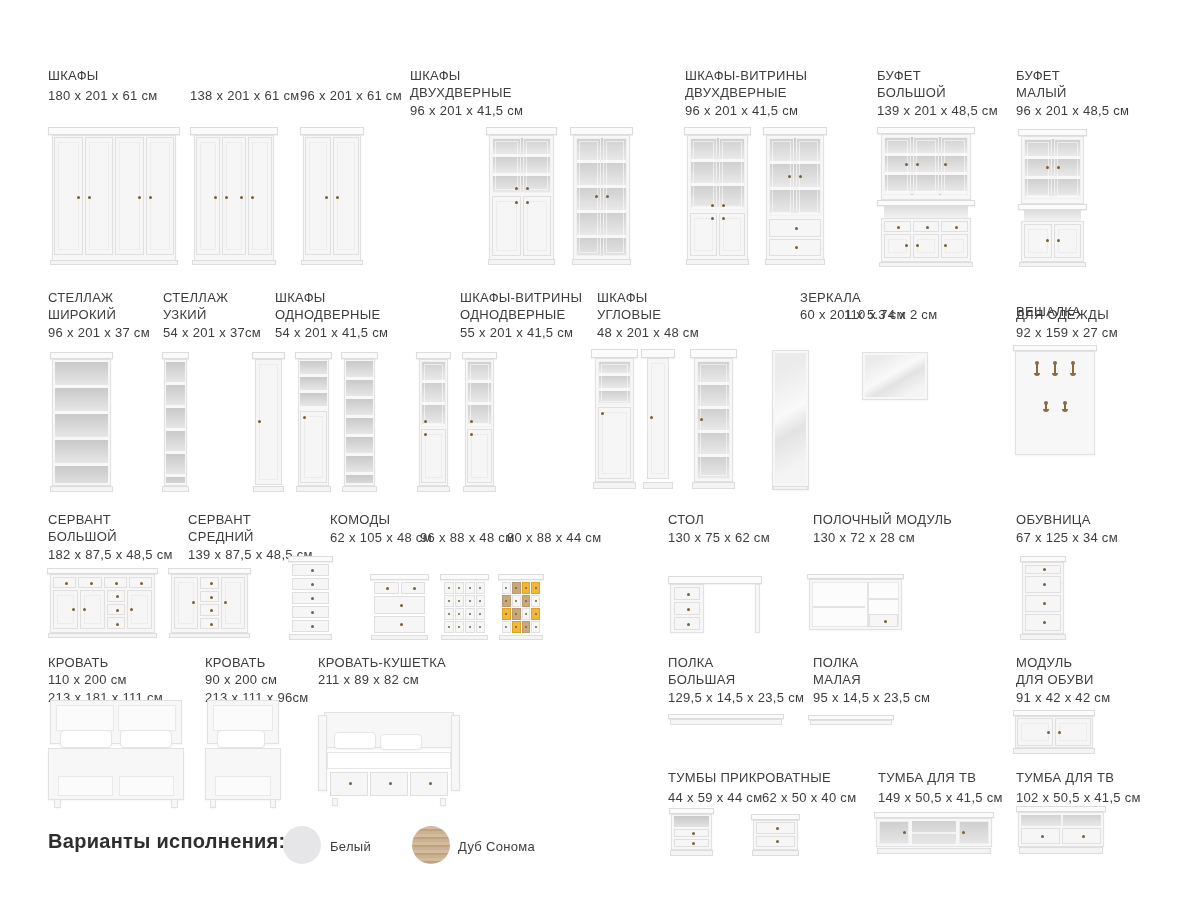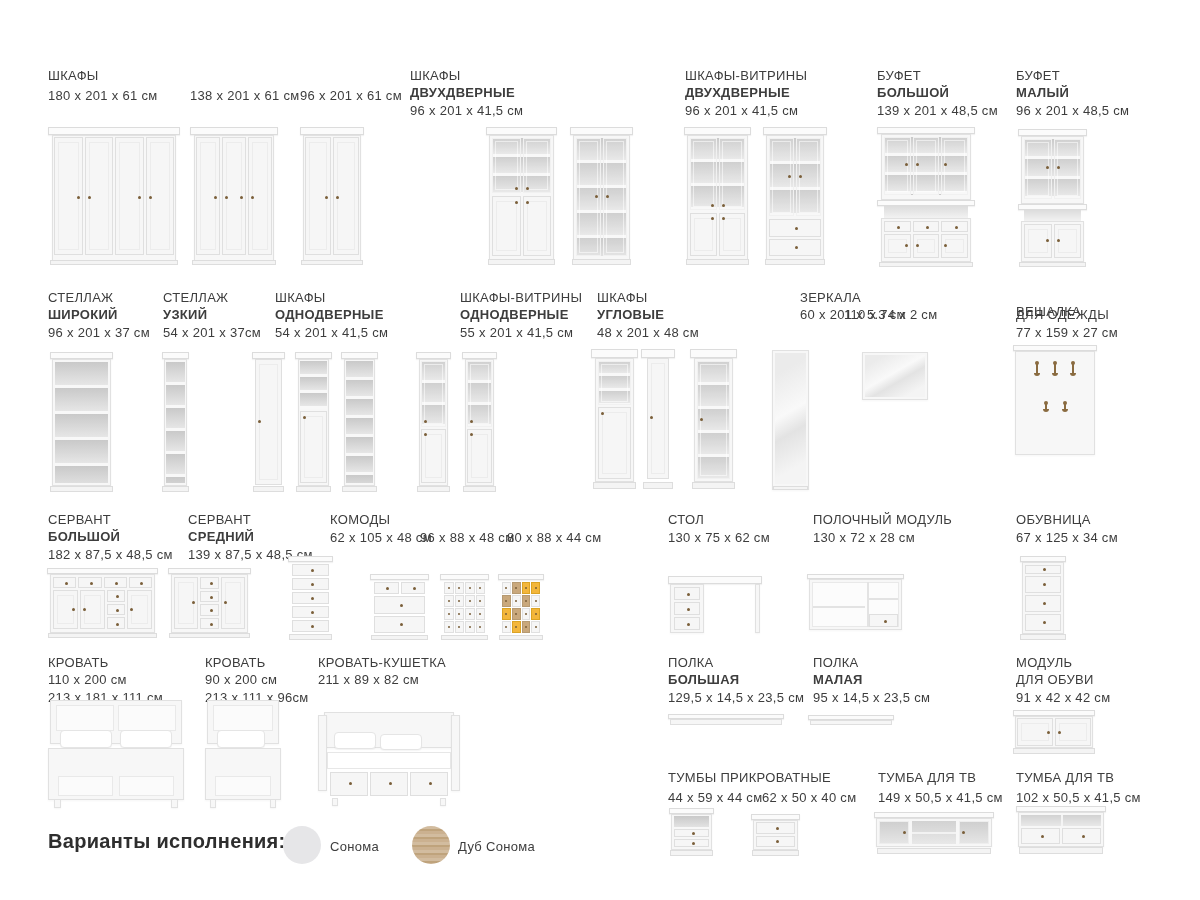--- a/index.html
+++ b/index.html
@@ -1,20 +1,20 @@
 <!DOCTYPE html>
 <html><head>
 <meta charset="utf-8">
 <style>
   html,body{margin:0;padding:0;background:#fff}
   body{width:1200px;height:900px;position:relative;font-family:"Liberation Sans",sans-serif;color:#3a3a3a}
   #canvas{position:absolute;left:0;top:0;width:1200px;height:900px;overflow:hidden;background:#fff}
   .h1{position:absolute;font-size:20px;font-weight:bold;letter-spacing:.3px;color:#2e2e2e;white-space:nowrap}
   .t{position:absolute;font-size:13px;letter-spacing:.3px;white-space:nowrap;color:#3d3d3d}
-  .tb{font-weight:bold}
+  .tb{font-weight:normal}
   
   .f{position:absolute}
   .f *{box-sizing:border-box}
   .a{position:absolute}
   .row{position:absolute;display:flex;gap:2px}
   .col{position:absolute;display:flex;flex-direction:column;gap:2px}
   .row>*,.col>*{flex:1;position:relative;min-width:0;min-height:0}
   .bd{background:#f7f7f7;border:1px solid #e1e1e1;box-shadow:0 1px 2px rgba(0,0,0,.04)}
   .cr{background:#fbfbfb;border:1px solid #dcdcdc;box-shadow:0 1px 1px rgba(0,0,0,.05)}
   .pl{background:#f4f4f4;border:1px solid #ddd}
@@ -290,21 +290,21 @@
   <span class="t" style="left:597px;top:290px">ШКАФЫ</span>
   <span class="t tb" style="left:597px;top:307px">УГЛОВЫЕ</span>
   <span class="t" style="left:597px;top:325px">48 x 201 x 48 см</span>
 
   <span class="t" style="left:800px;top:290px">ЗЕРКАЛА</span>
   <span class="t" style="left:800px;top:307px">60 x 201 x 5.3 см</span>
   <span class="t" style="left:844px;top:307px">110 x 74 x 2 см</span>
 
   <span class="t" style="left:1016px;top:304px">ВЕШАЛКА</span>
   <span class="t" style="left:1016px;top:307px">ДЛЯ ОДЕЖДЫ</span>
-  <span class="t" style="left:1016px;top:325px">77 x 159 x 27 см</span>
+  <span class="t" style="left:1016px;top:325px">92 x 159 x 27 см</span>
 
   <div class="f" style="left:50px;top:352px;width:63px;height:140px">
     <div class="a cr" style="left:0;right:0;top:0;height:7px"></div>
     <div class="a bd" style="left:2px;right:2px;top:7px;bottom:6px"></div>
     <div class="a cmp" style="left:5px;right:5px;top:10px;bottom:9px;--c:26px"></div>
     <div class="a pl" style="left:0;right:0;bottom:0;height:6px"></div>
   </div>
 
   <div class="f" style="left:162px;top:352px;width:27px;height:140px">
     <div class="a cr" style="left:0;right:0;top:0;height:7px"></div>
@@ -814,17 +814,17 @@
         </div>
       <div class="dr">
           <b class="kb" style="left:50%;top:42%"></b>
         </div>
     </div>
     <div class="a pl" style="left:3px;right:3px;bottom:0;height:7px"></div>
   </div>
 
   <div class="h1" style="left:48px;top:830px">Варианты исполнения:</div>
   <div class="swatch sw-white" style="left:283px;top:826px"></div>
-  <span class="t" style="left:330px;top:839px">Сонома</span>
+  <span class="t" style="left:330px;top:839px">Белый</span>
   <div class="swatch sw-oak" style="left:412px;top:826px"></div>
   <span class="t" style="left:458px;top:839px">Дуб Сонома</span>
 
 </div>
 
 </body></html>

